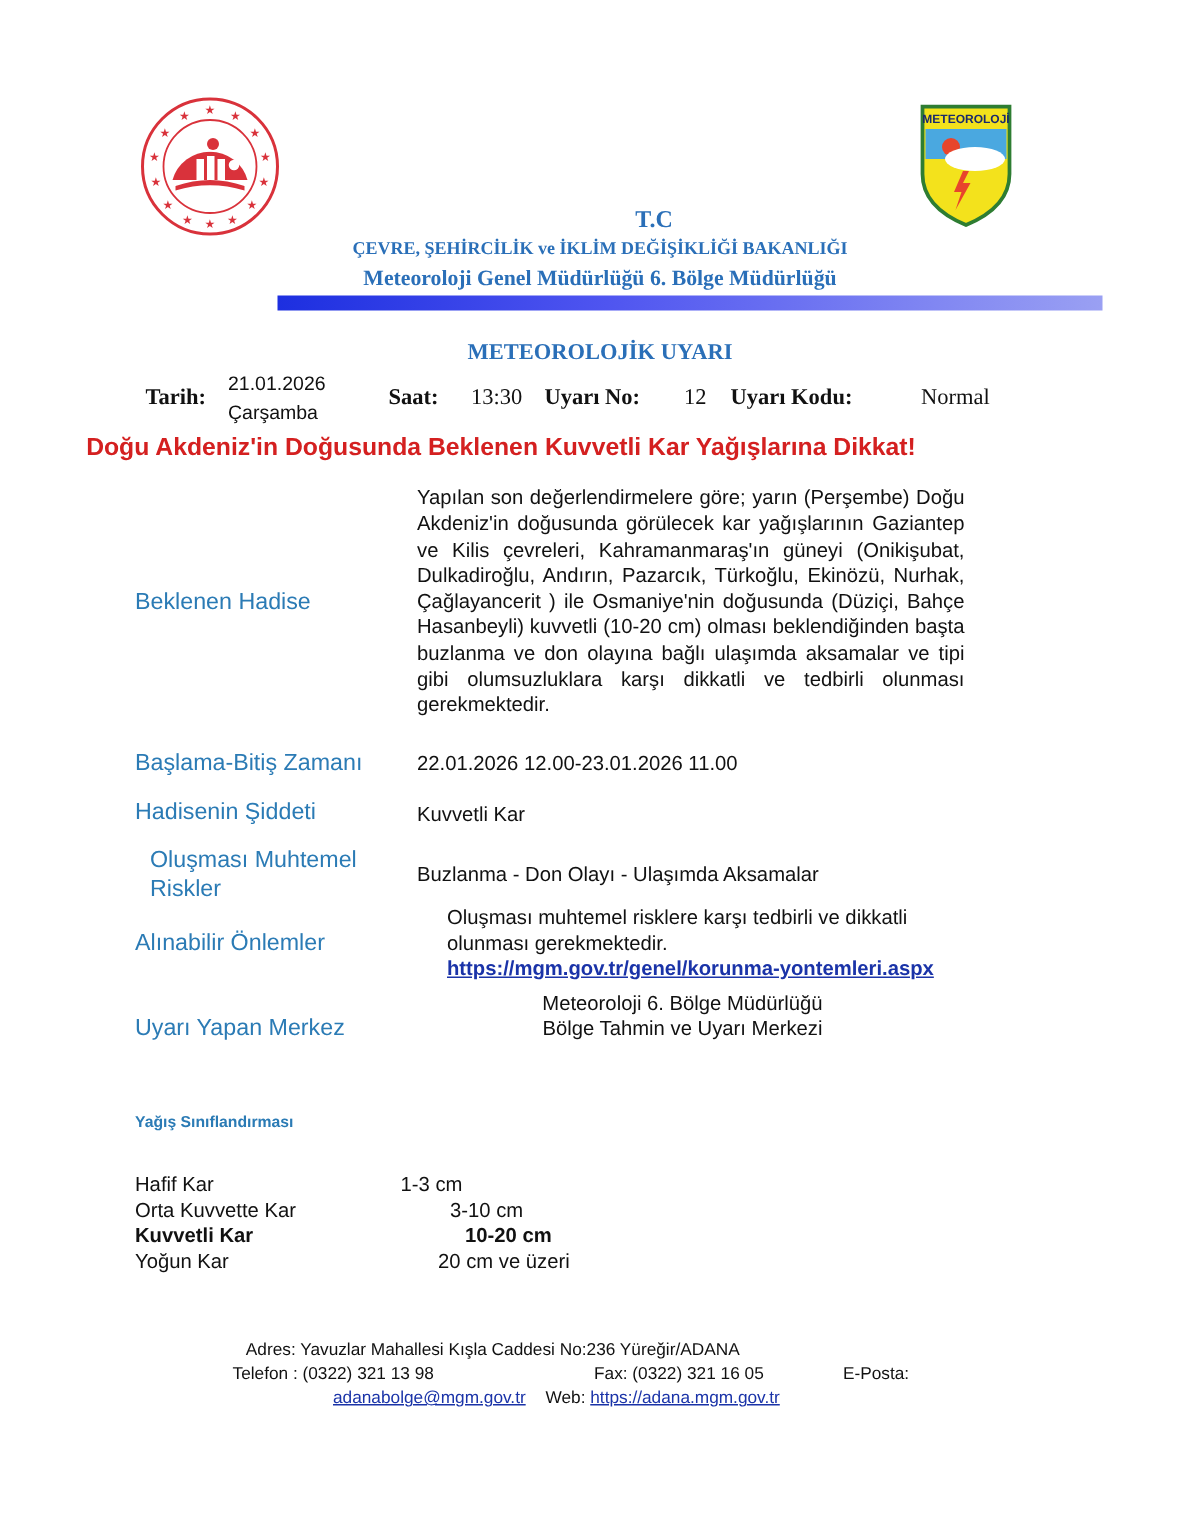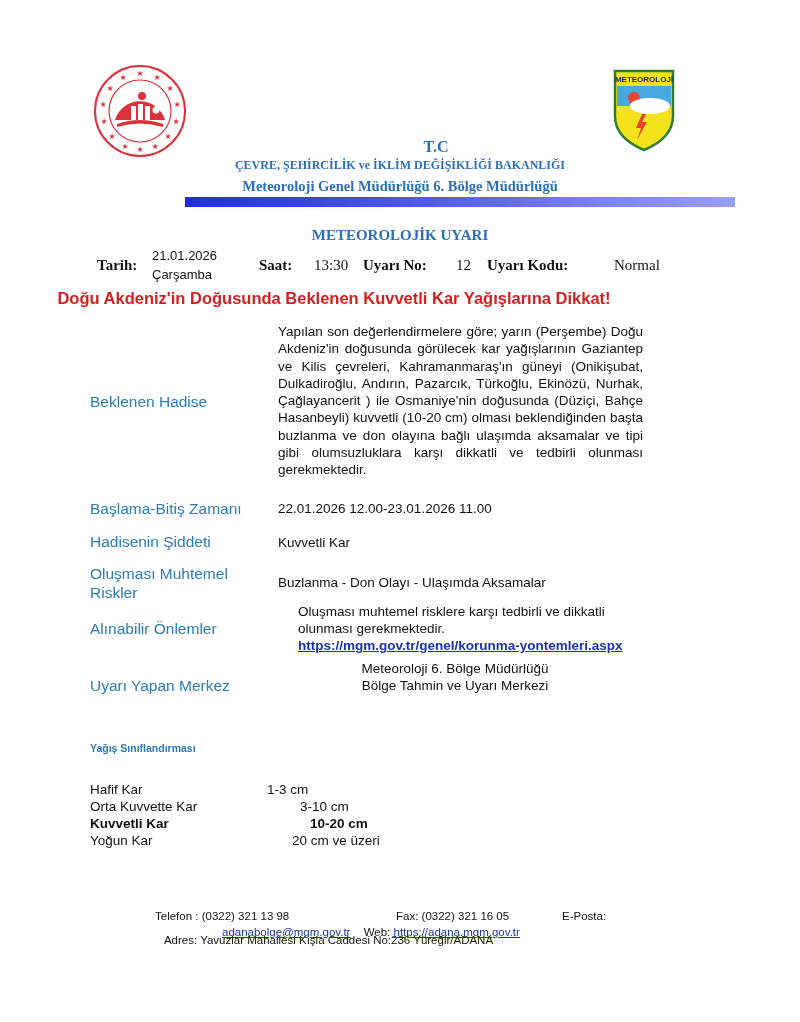--- a/index.html
+++ b/index.html
@@ -82,21 +82,21 @@
 
 <div class="abs lbl" style="left:90px;top:393px;">Beklenen Hadise</div>
 <div class="abs val" style="left:278px;top:323px;width:365px;text-align:justify;line-height:17.3px;">Yapılan son değerlendirmelere göre; yarın (Perşembe) Doğu Akdeniz'in doğusunda görülecek kar yağışlarının Gaziantep ve Kilis çevreleri, Kahramanmaraş'ın güneyi (Onikişubat, Dulkadiroğlu, Andırın, Pazarcık, Türkoğlu, Ekinözü, Nurhak, Çağlayancerit ) ile Osmaniye'nin doğusunda (Düziçi, Bahçe Hasanbeyli) kuvvetli (10-20 cm) olması beklendiğinden başta buzlanma ve don olayına bağlı ulaşımda aksamalar ve tipi gibi olumsuzluklara karşı dikkatli ve tedbirli olunması gerekmektedir.</div>
 
 <div class="abs lbl" style="left:90px;top:500px;">Başlama-Bitiş Zamanı</div>
 <div class="abs val" style="left:278px;top:501px;">22.01.2026 12.00-23.01.2026 11.00</div>
 
 <div class="abs lbl" style="left:90px;top:533px;">Hadisenin Şiddeti</div>
 <div class="abs val" style="left:278px;top:535px;">Kuvvetli Kar</div>
 
-<div class="abs lbl" style="left:90px;top:564px;line-height:19px;">
+<div class="abs lbl" style="left:100px;top:564px;line-height:19px;">
   <div>Oluşması Muhtemel</div>
   <div>Riskler</div>
 </div>
 <div class="abs val" style="left:278px;top:575px;">Buzlanma - Don Olayı - Ulaşımda Aksamalar</div>
 
 <div class="abs lbl" style="left:90px;top:620px;">Alınabilir Önlemler</div>
 <div class="abs val" style="left:278px;top:603px;line-height:17px;margin-left:20px;">
   <div>Oluşması muhtemel risklere karşı tedbirli ve dikkatli</div>
   <div>olunması gerekmektedir.</div>
   <a href="#" style="font-weight:bold;">https://mgm.gov.tr/genel/korunma-yontemleri.aspx</a>
@@ -111,21 +111,21 @@
 <div class="abs" style="left:90px;top:742px;font-size:10.5px;font-weight:bold;color:#2b7bb5;">Yağış Sınıflandırması</div>
 <div class="abs class-row" style="left:90px;top:782px;"><span>Hafif Kar</span></div>
 <div class="abs class-row" style="left:267px;top:782px;">1-3 cm</div>
 <div class="abs class-row" style="left:90px;top:799px;"><span>Orta Kuvvette Kar</span></div>
 <div class="abs class-row" style="left:300px;top:799px;">3-10 cm</div>
 <div class="abs class-row" style="left:90px;top:816px;font-weight:bold;"><span>Kuvvetli Kar</span></div>
 <div class="abs class-row" style="left:310px;top:816px;font-weight:bold;">10-20 cm</div>
 <div class="abs class-row" style="left:90px;top:833px;"><span>Yoğun Kar</span></div>
 <div class="abs class-row" style="left:292px;top:833px;">20 cm ve üzeri</div>
 
-<div class="abs" style="left:0;width:657px;text-align:center;top:894px;font-size:11.5px;margin-top:40px;">Adres: Yavuzlar Mahallesi Kışla Caddesi No:236 Yüreğir/ADANA</div>
+<div class="abs" style="left:0;width:657px;text-align:center;top:894px;font-size:11.5px;">Adres: Yavuzlar Mahallesi Kışla Caddesi No:236 Yüreğir/ADANA</div>
 <div class="abs" style="left:155px;top:910px;font-size:11.5px;">Telefon : (0322) 321 13 98</div>
 <div class="abs" style="left:396px;top:910px;font-size:11.5px;">Fax: (0322) 321 16 05</div>
 <div class="abs" style="left:562px;top:910px;font-size:11.5px;">E-Posta:</div>
 <div class="abs" style="left:222px;top:926px;font-size:11.5px;">
   <a href="#">adanabolge@mgm.gov.tr</a>
   <span style="margin-left:10px;">Web:</span>
   <a href="#">https://adana.mgm.gov.tr</a>
 </div>
 
 </body></html>

